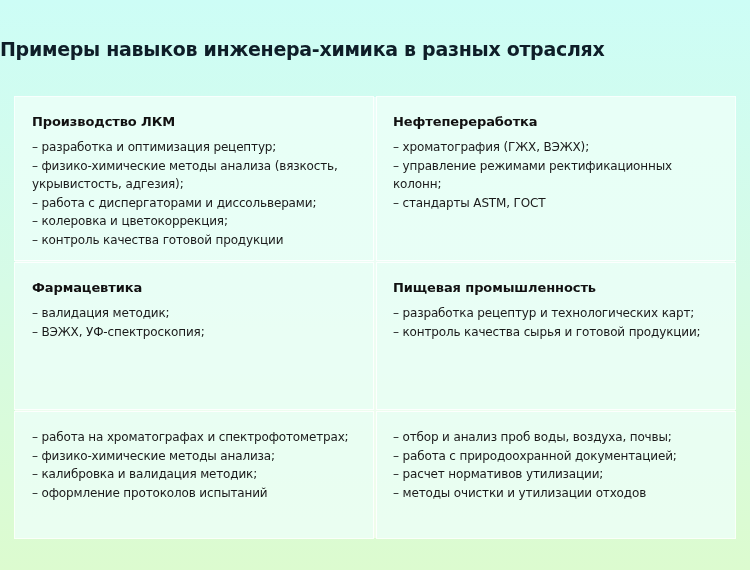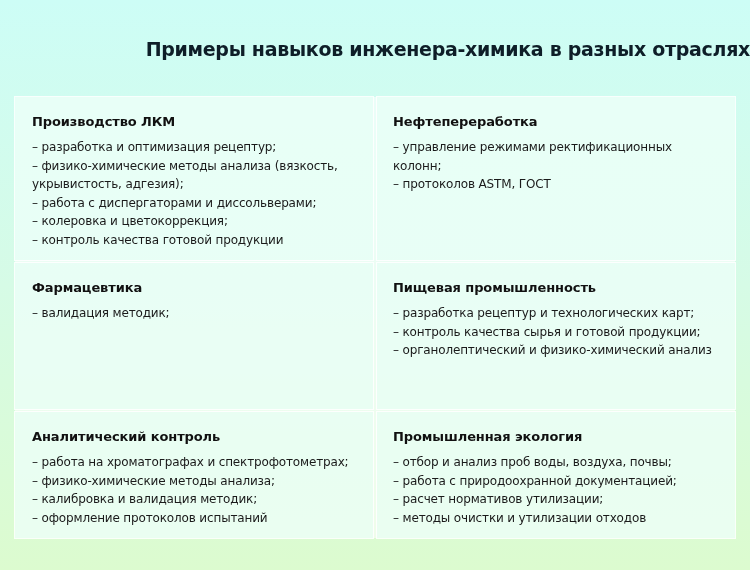--- a/index.html
+++ b/index.html
@@ -13,21 +13,21 @@
       background: linear-gradient(180deg, #cdfdf6 0%, #d6fbe6 50%, #dcfbcf 100%);
       font-family: "Liberation Sans", "DejaVu Sans", sans-serif;
       color: #151a1c;
       position: relative;
     }
     .page-title {
       position: absolute;
       top: 38px;
       left: 0;
       width: 750px;
-      text-align: right;
+      text-align: left;
       font-family: "DejaVu Sans", sans-serif;
       font-weight: bold;
       font-size: 19px;
       letter-spacing: -0.3px;
       color: #0e1e28;
       margin: 0;
     }
     .grid {
       position: absolute;
       top: 97px;
@@ -86,53 +86,52 @@
       <li>– физико-химические методы анализа (вязкость, укрывистость, адгезия);</li>
       <li>– работа с диспергаторами и диссольверами;</li>
       <li>– колеровка и цветокоррекция;</li>
       <li>– контроль качества готовой продукции</li>
     </ul>
   </div>
 
   <div class="cell right">
     <div class="cell-title">Нефтепереработка</div>
     <ul class="cell-list">
+      <li>– хроматография (ГЖХ, ВЭЖХ);</li>
       <li>– управление режимами ректификационных колонн;</li>
-      <li>– протоколов ASTM, ГОСТ</li>
+      <li>– стандарты ASTM, ГОСТ</li>
     </ul>
   </div>
 
   <div class="cell left">
     <div class="cell-title">Фармацевтика</div>
     <ul class="cell-list">
       <li>– валидация методик;</li>
+      <li>– ВЭЖХ, УФ-спектроскопия;</li>
     </ul>
   </div>
 
   <div class="cell right">
     <div class="cell-title">Пищевая промышленность</div>
     <ul class="cell-list">
       <li>– разработка рецептур и технологических карт;</li>
       <li>– контроль качества сырья и готовой продукции;</li>
-      <li>– органолептический и физико-химический анализ</li>
     </ul>
   </div>
 
   <div class="cell left">
-    <div class="cell-title">Аналитический контроль</div>
     <ul class="cell-list">
       <li>– работа на хроматографах и спектрофотометрах;</li>
       <li>– физико-химические методы анализа;</li>
       <li>– калибровка и валидация методик;</li>
       <li>– оформление протоколов испытаний</li>
     </ul>
   </div>
 
   <div class="cell right">
-    <div class="cell-title">Промышленная экология</div>
     <ul class="cell-list">
       <li>– отбор и анализ проб воды, воздуха, почвы;</li>
       <li>– работа с природоохранной документацией;</li>
       <li>– расчет нормативов утилизации;</li>
       <li>– методы очистки и утилизации отходов</li>
     </ul>
   </div>
 
 </div>
 

